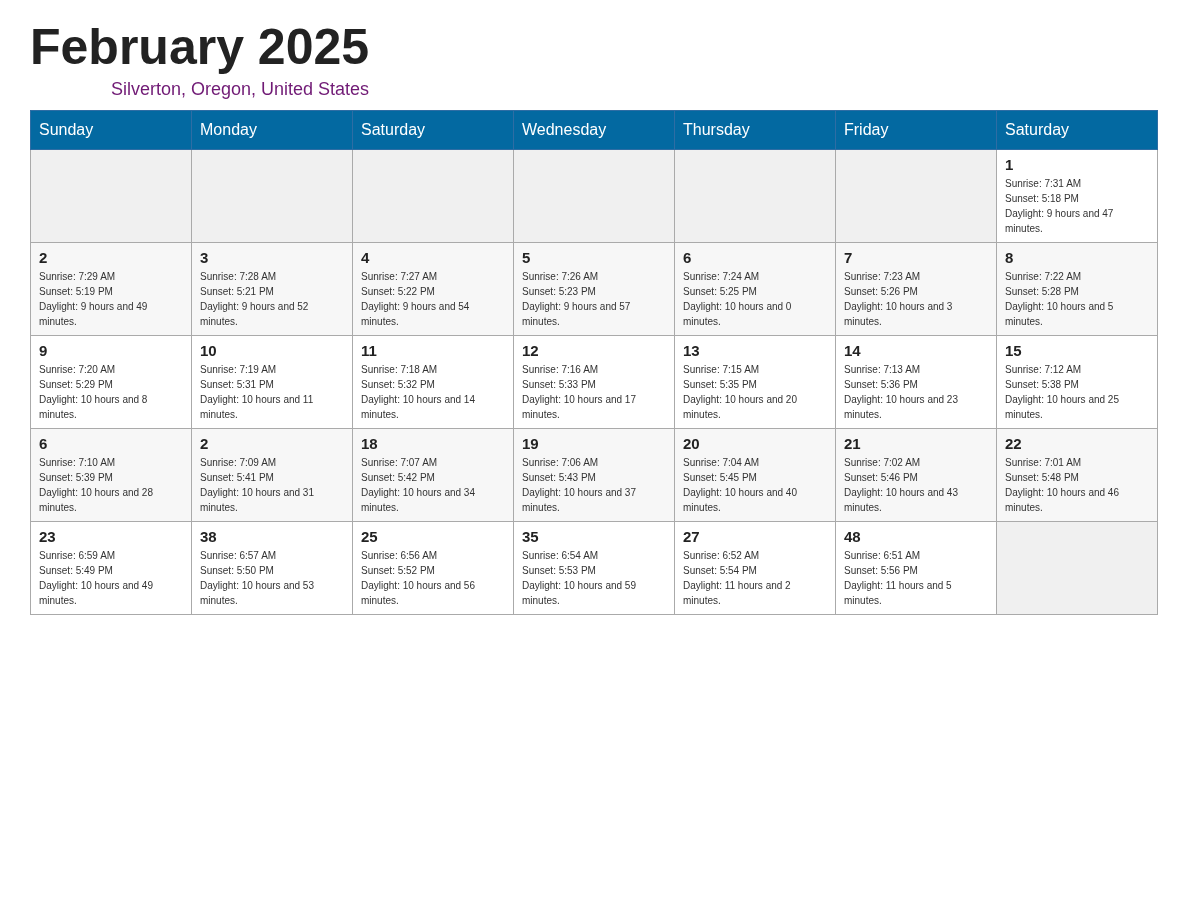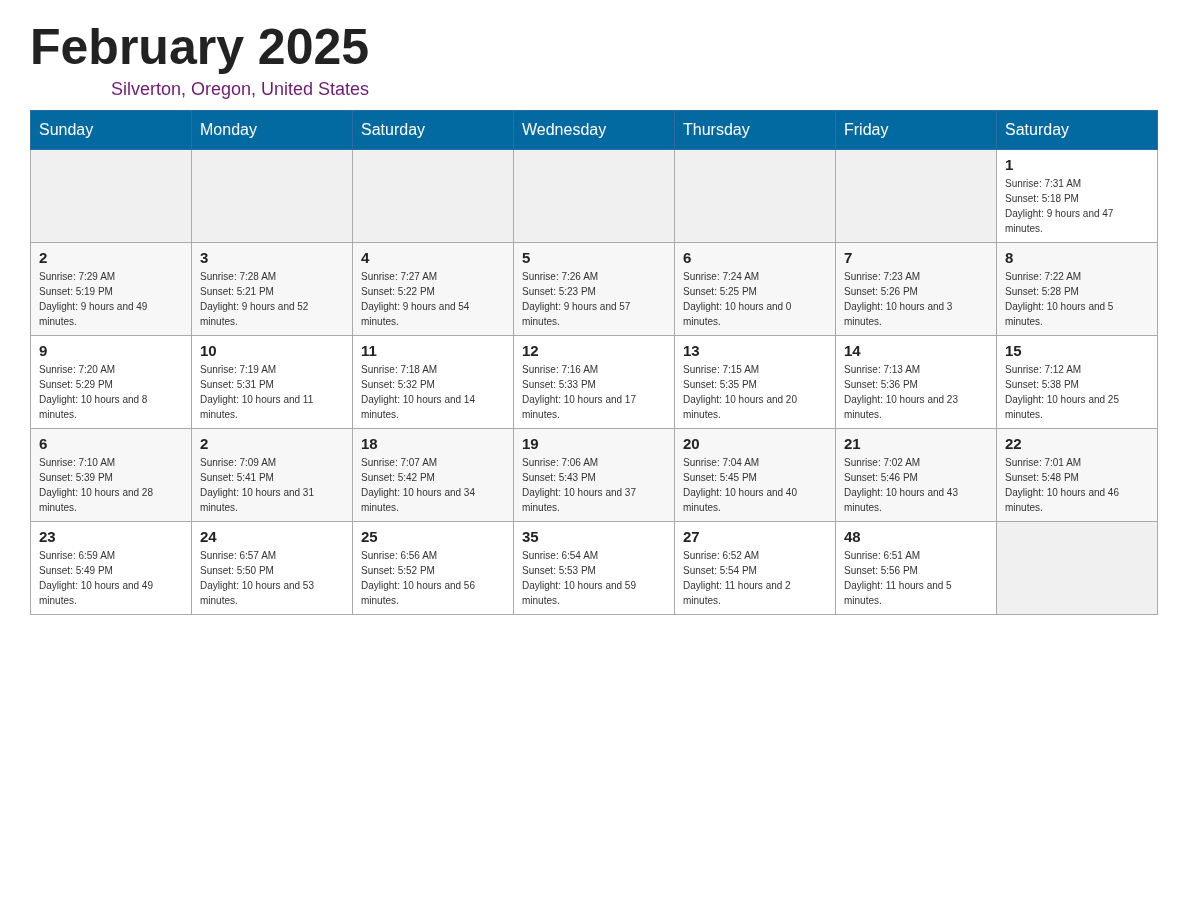--- a/index.html
+++ b/index.html
@@ -230,21 +230,21 @@
           <span class="day-number">22</span>
           <div class="day-info">Sunrise: 7:01 AM<br>Sunset: 5:48 PM<br>Daylight: 10 hours and 46 minutes.</div>
         </td>
       </tr>
       <tr>
         <td>
           <span class="day-number">23</span>
           <div class="day-info">Sunrise: 6:59 AM<br>Sunset: 5:49 PM<br>Daylight: 10 hours and 49 minutes.</div>
         </td>
         <td>
-          <span class="day-number">24</span>
+          <span class="day-number">38</span>
           <div class="day-info">Sunrise: 6:57 AM<br>Sunset: 5:50 PM<br>Daylight: 10 hours and 53 minutes.</div>
         </td>
         <td>
           <span class="day-number">25</span>
           <div class="day-info">Sunrise: 6:56 AM<br>Sunset: 5:52 PM<br>Daylight: 10 hours and 56 minutes.</div>
         </td>
         <td>
           <span class="day-number">35</span>
           <div class="day-info">Sunrise: 6:54 AM<br>Sunset: 5:53 PM<br>Daylight: 10 hours and 59 minutes.</div>
         </td>

